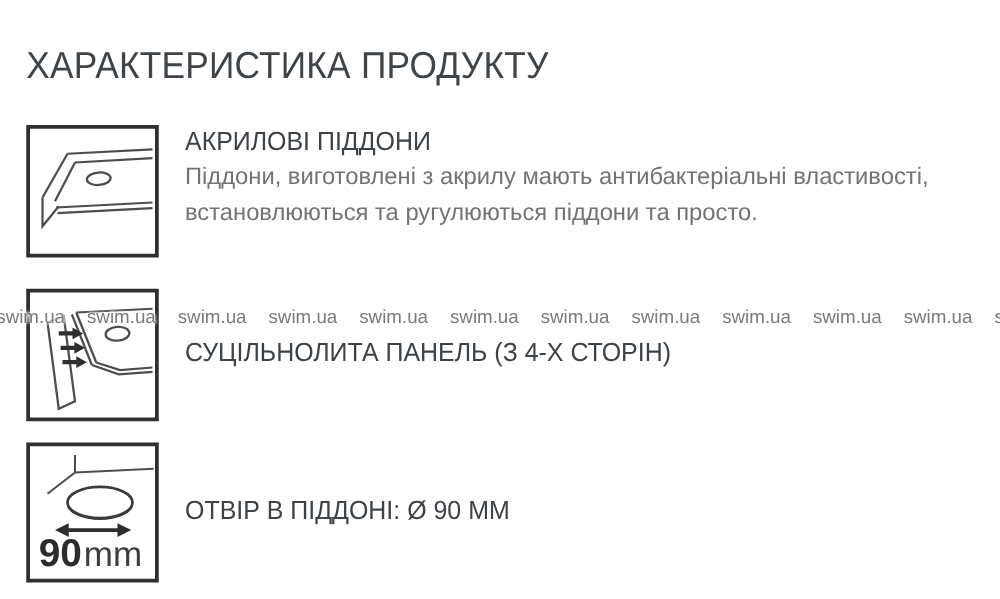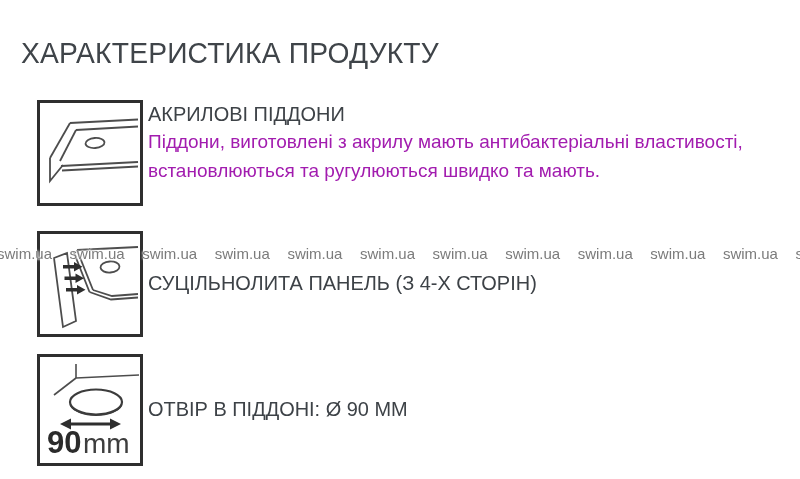--- a/index.html
+++ b/index.html
@@ -10,38 +10,38 @@
     -webkit-font-smoothing:antialiased;
   }
   .page{position:absolute;inset:0;margin-top:16px;}
   .title{
     position:absolute;left:21px;top:20px;margin:0;
     font-size:30px;font-weight:400;color:#3f4449;
     letter-spacing:.2px;white-space:nowrap;
     transform:scaleX(.94);transform-origin:0 50%;
   }
   .icon-box{
-    position:absolute;left:37px;width:100px;height:100px;
+    position:absolute;left:21px;width:100px;height:100px;
     border:3px solid #2f2f2f;background:#fff;box-sizing:content-box;
   }
   .icon-box svg{display:block;width:100%;height:100%;}
   #icon1{top:84px;}
   #icon2{top:215px;}
   #icon3{top:338px;height:106px;}
   .heading{
     position:absolute;left:148px;margin:0;
     font-size:21px;font-weight:400;color:#3d4247;
     white-space:nowrap;transform:scaleX(.95);transform-origin:0 50%;
   }
   #heading1{top:86px;}
   #heading2{top:255px;}
   #heading3{top:381px;}
   .body-text{
     position:absolute;left:148px;top:111px;
-    font-size:19px;line-height:29px;color:#a21caf;white-space:nowrap;
+    font-size:19px;line-height:29px;color:#737373;white-space:nowrap;
   }
   .watermark-row{
     position:absolute;left:-3px;top:229px;width:880px;
     display:flex;z-index:5;pointer-events:none;
   }
   .watermark-row span{
     flex:0 0 72.6px;font-size:15px;color:#7b7b7b;white-space:nowrap;
     text-shadow:0 0 3px #fff,0 0 3px #fff,0 0 2px #fff;
   }
 </style>
@@ -62,21 +62,21 @@
         <path d="M10,55 L10,78 L23,62"></path>
         <path d="M21,63 L98,59"></path>
         <path d="M22,67.5 L98,63.5"></path>
         <ellipse cx="55" cy="40" rx="9.5" ry="5" transform="rotate(-4 55 40)"></ellipse>
       </g>
     </svg>
   </div>
   <div class="heading" id="heading1">АКРИЛОВІ ПІДДОНИ</div>
   <div class="body-text">
     <div>Піддони, виготовлені з акрилу мають антибактеріальні властивості,</div>
-    <div>встановлюються та ругулюються швидко та мають.</div>
+    <div>встановлюються та ругулюються піддони та просто.</div>
   </div>
 
   <div class="icon-box" id="icon2">
     <svg viewBox="0 0 100 100">
       <g stroke="#4d4d4d" stroke-width="1.8" fill="none">
         <path d="M37,16 L98,13"></path>
         <path d="M37,16 L53,56"></path>
         <path d="M33.5,17.5 L49.5,58"></path>
         <path d="M53,56 L72,62 L98,60"></path>
         <path d="M49.5,58 L71,65.5 L98,63.5"></path>

